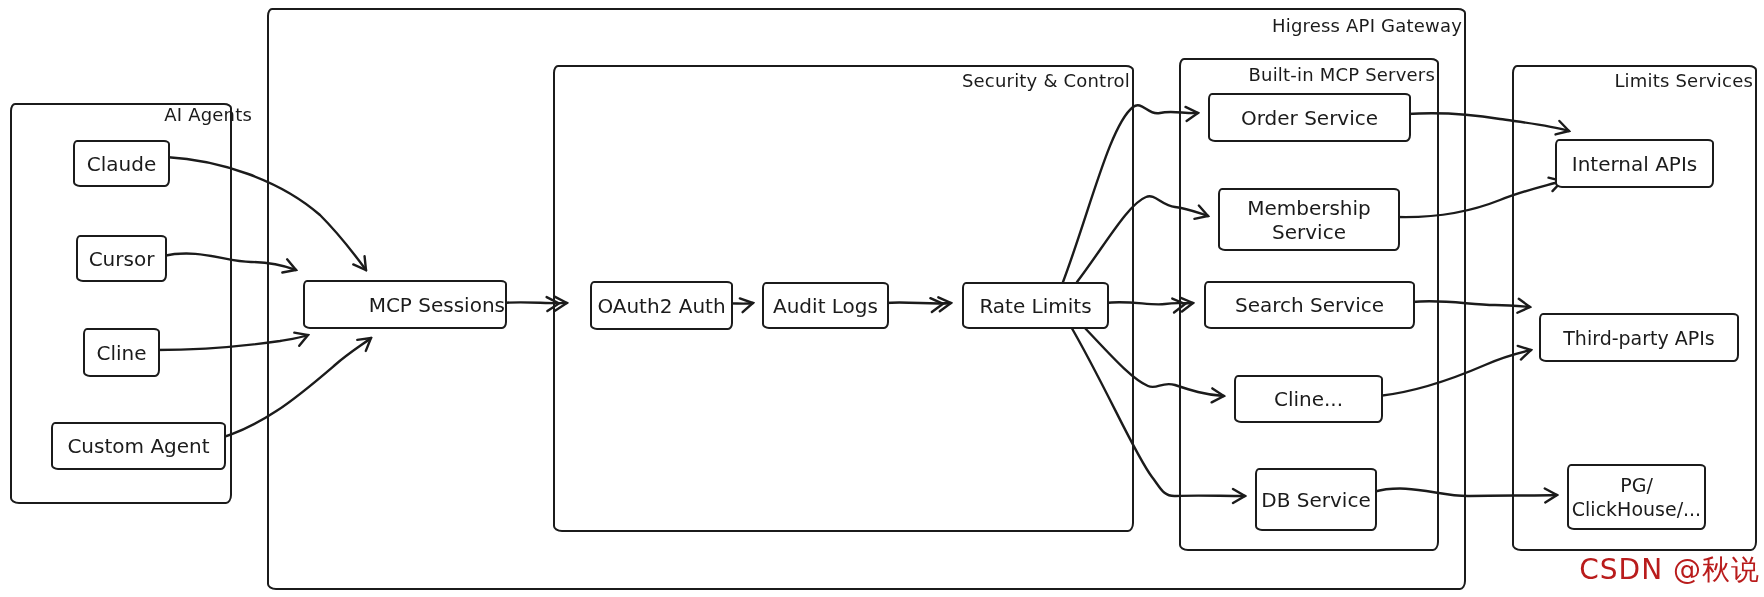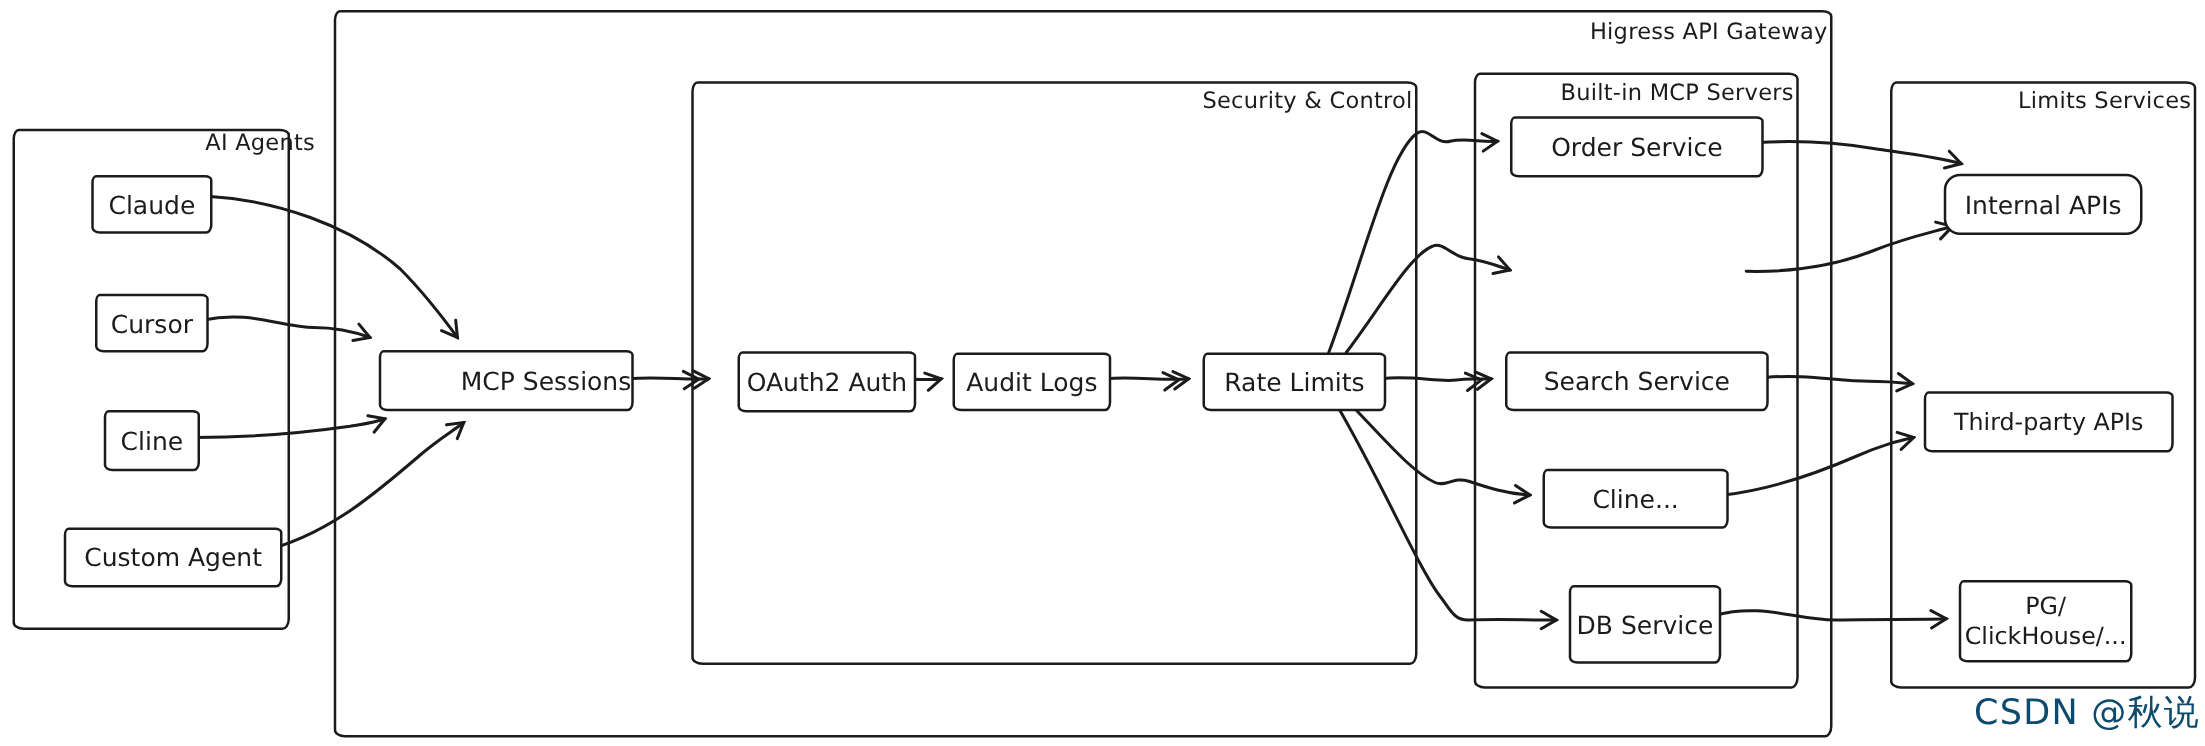--- a/index.html
+++ b/index.html
@@ -79,23 +79,25 @@
   <div class="node" style="left:83px; top:328px; width:73px; height:45px;"><span>Cline</span></div>
   <div class="node" style="left:51px; top:422px; width:171px; height:44px;"><span>Custom Agent</span></div>
 
   <div class="node" style="left:303px; top:280px; width:200px; height:45px;justify-content:flex-end;"><span>MCP Sessions</span></div>
 
   <div class="node" style="left:578px; top:281px; width:139px; height:45px;margin-left:12px;"><span>OAuth2 Auth</span></div>
   <div class="node" style="left:762px; top:282px; width:123px; height:43px;"><span>Audit Logs</span></div>
   <div class="node" style="left:962px; top:282px; width:143px; height:43px;"><span>Rate Limits</span></div>
 
   <div class="node" style="left:1208px; top:93px; width:199px; height:45px;"><span>Order Service</span></div>
+  <div class="node" style="left:1218px; top:188px; width:178px; height:59px;"><span>Membership
+Service</span></div>
   <div class="node" style="left:1204px; top:281px; width:207px; height:44px;"><span>Search Service</span></div>
   <div class="node" style="left:1234px; top:375px; width:145px; height:44px;"><span>Cline...</span></div>
   <div class="node" style="left:1255px; top:468px; width:118px; height:59px;"><span>DB Service</span></div>
 
-  <div class="node" style="left:1555px; top:139px; width:155px; height:45px;border-radius:13px;"><span>Internal APIs</span></div>
+  <div class="node" style="left:1555px; top:139px; width:155px; height:45px;"><span>Internal APIs</span></div>
   <div class="node" style="left:1539px; top:313px; width:196px; height:45px; font-size:19px;"><span>Third-party APIs</span></div>
   <div class="node" style="left:1567px; top:464px; width:135px; height:62px; font-size:19px;"><span>PG/
 ClickHouse/...</span></div>
 
-  <div class="watermark" style="color: #0c4a6e;">CSDN @秋说</div>
+  <div class="watermark" style="color: #b91c1c;">CSDN @秋说</div>
 </div>
 
 </body></html>

